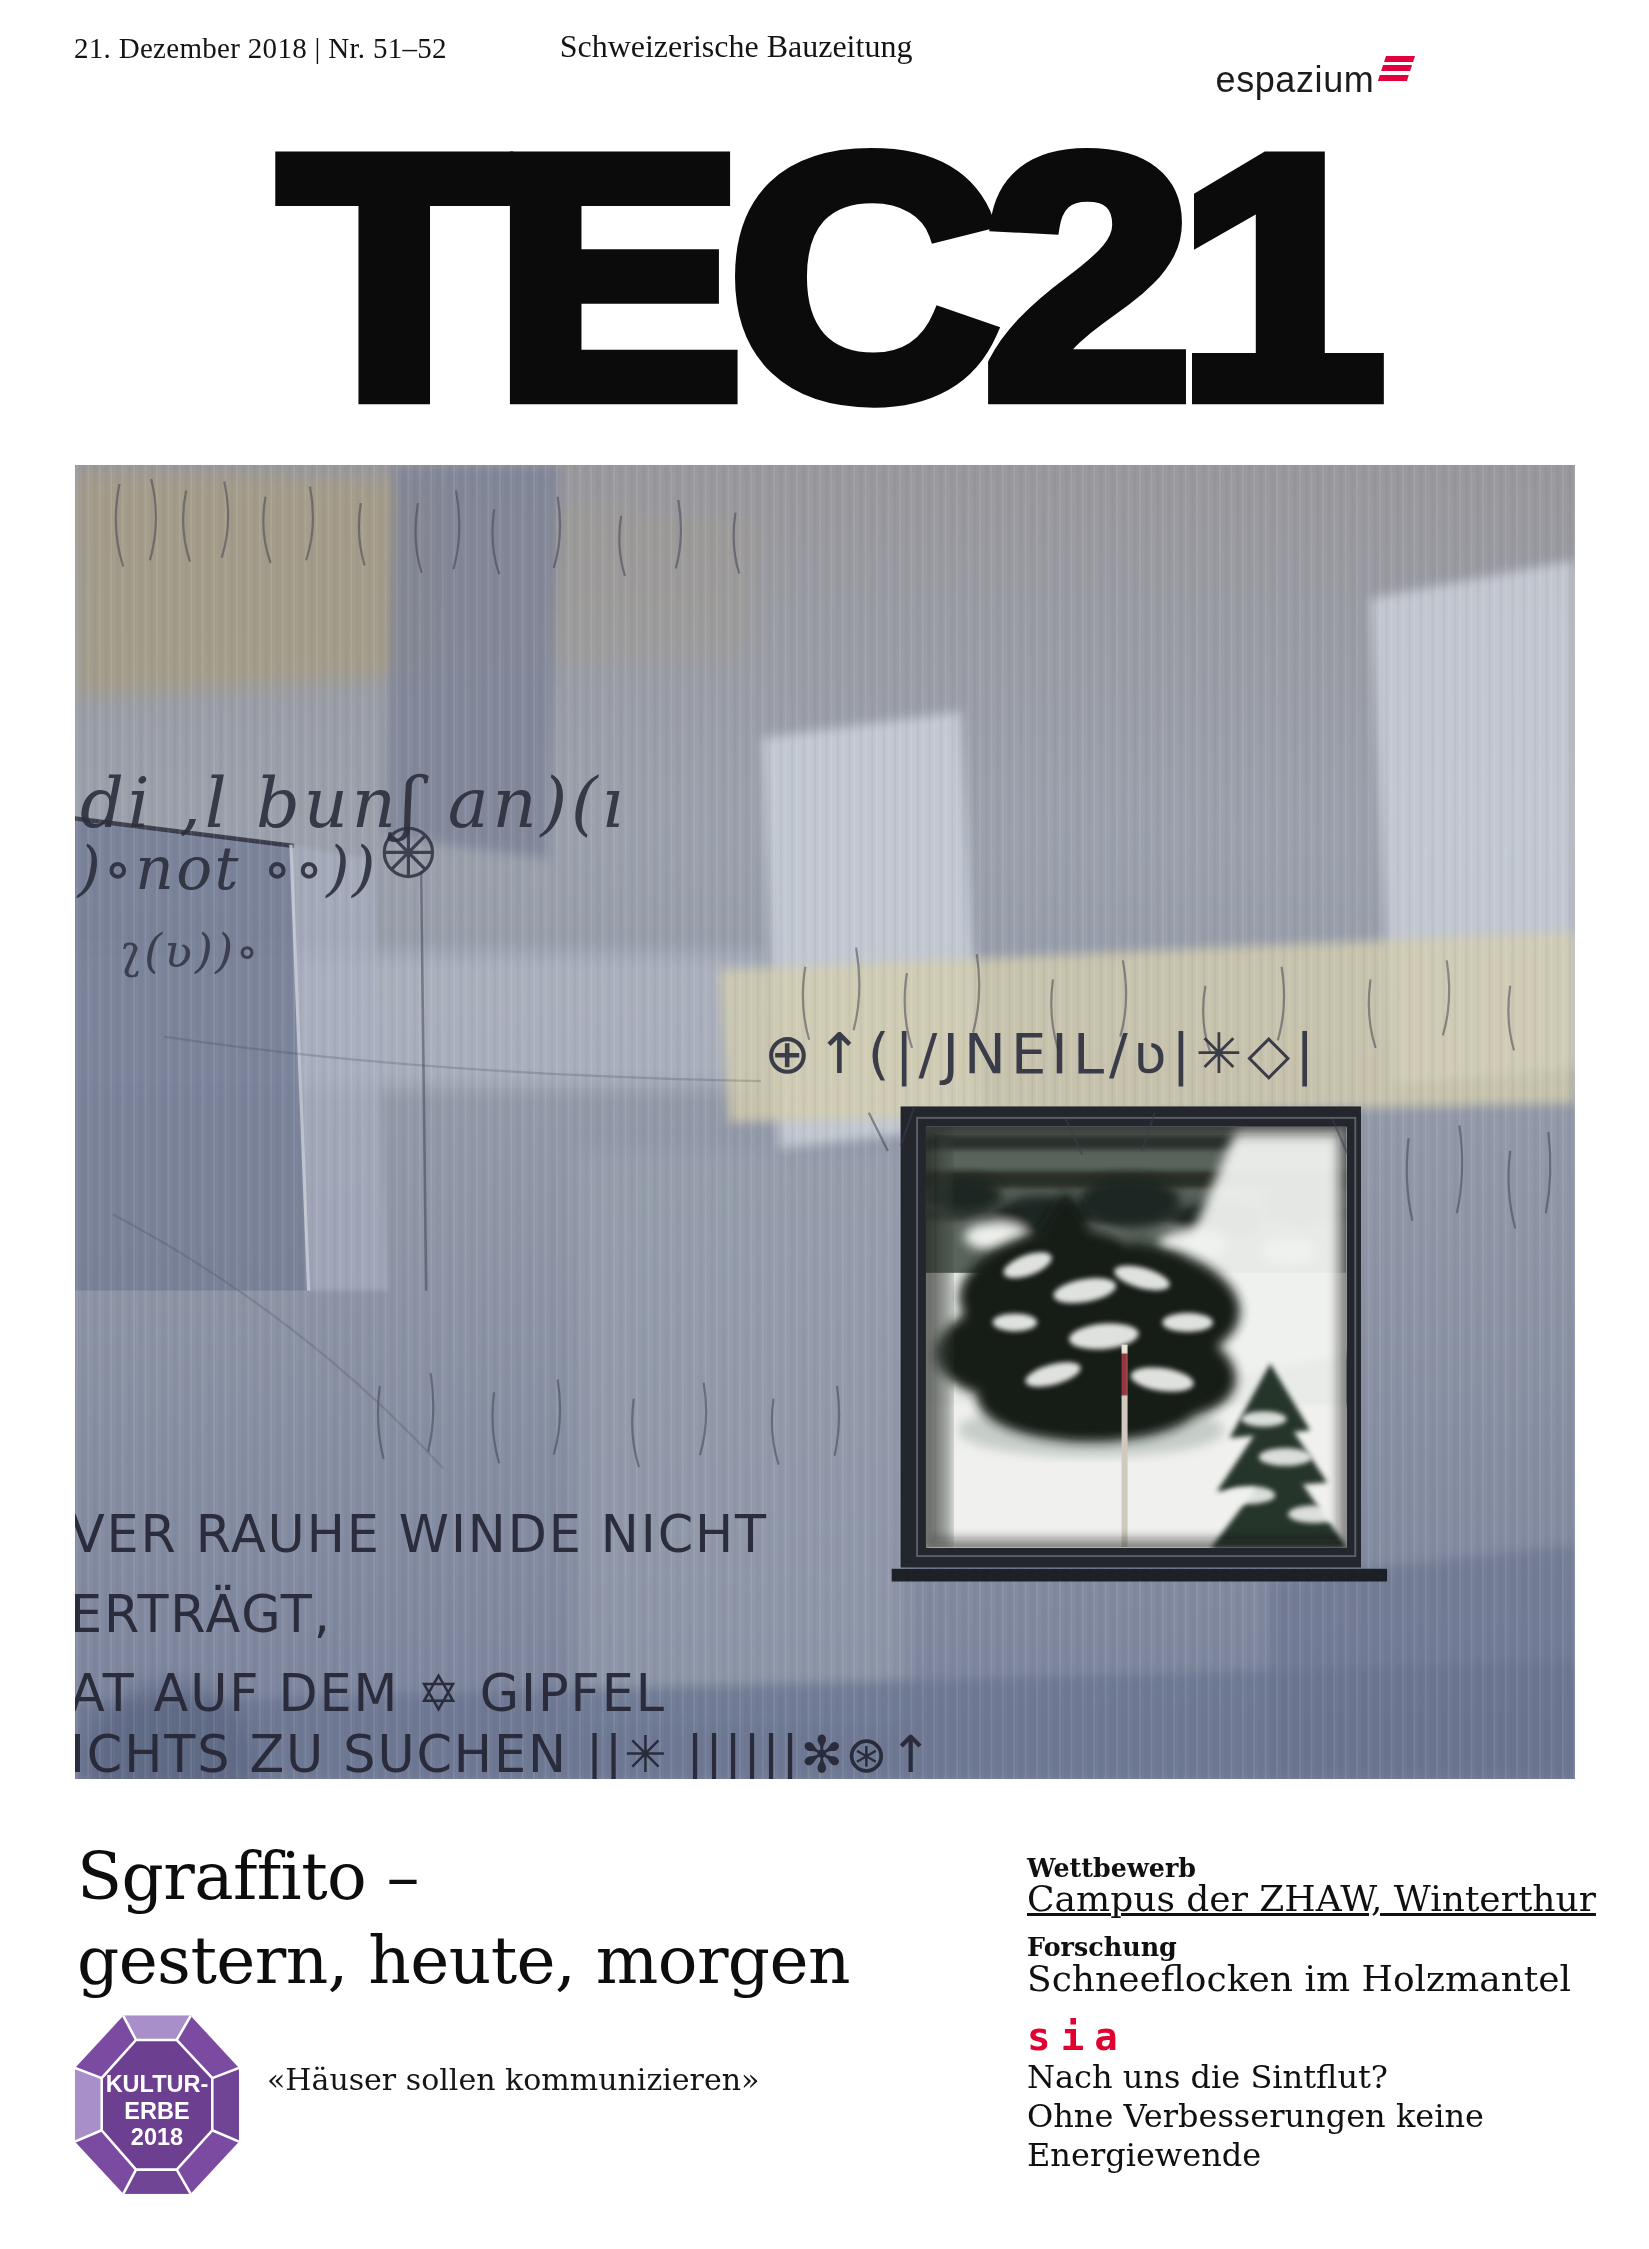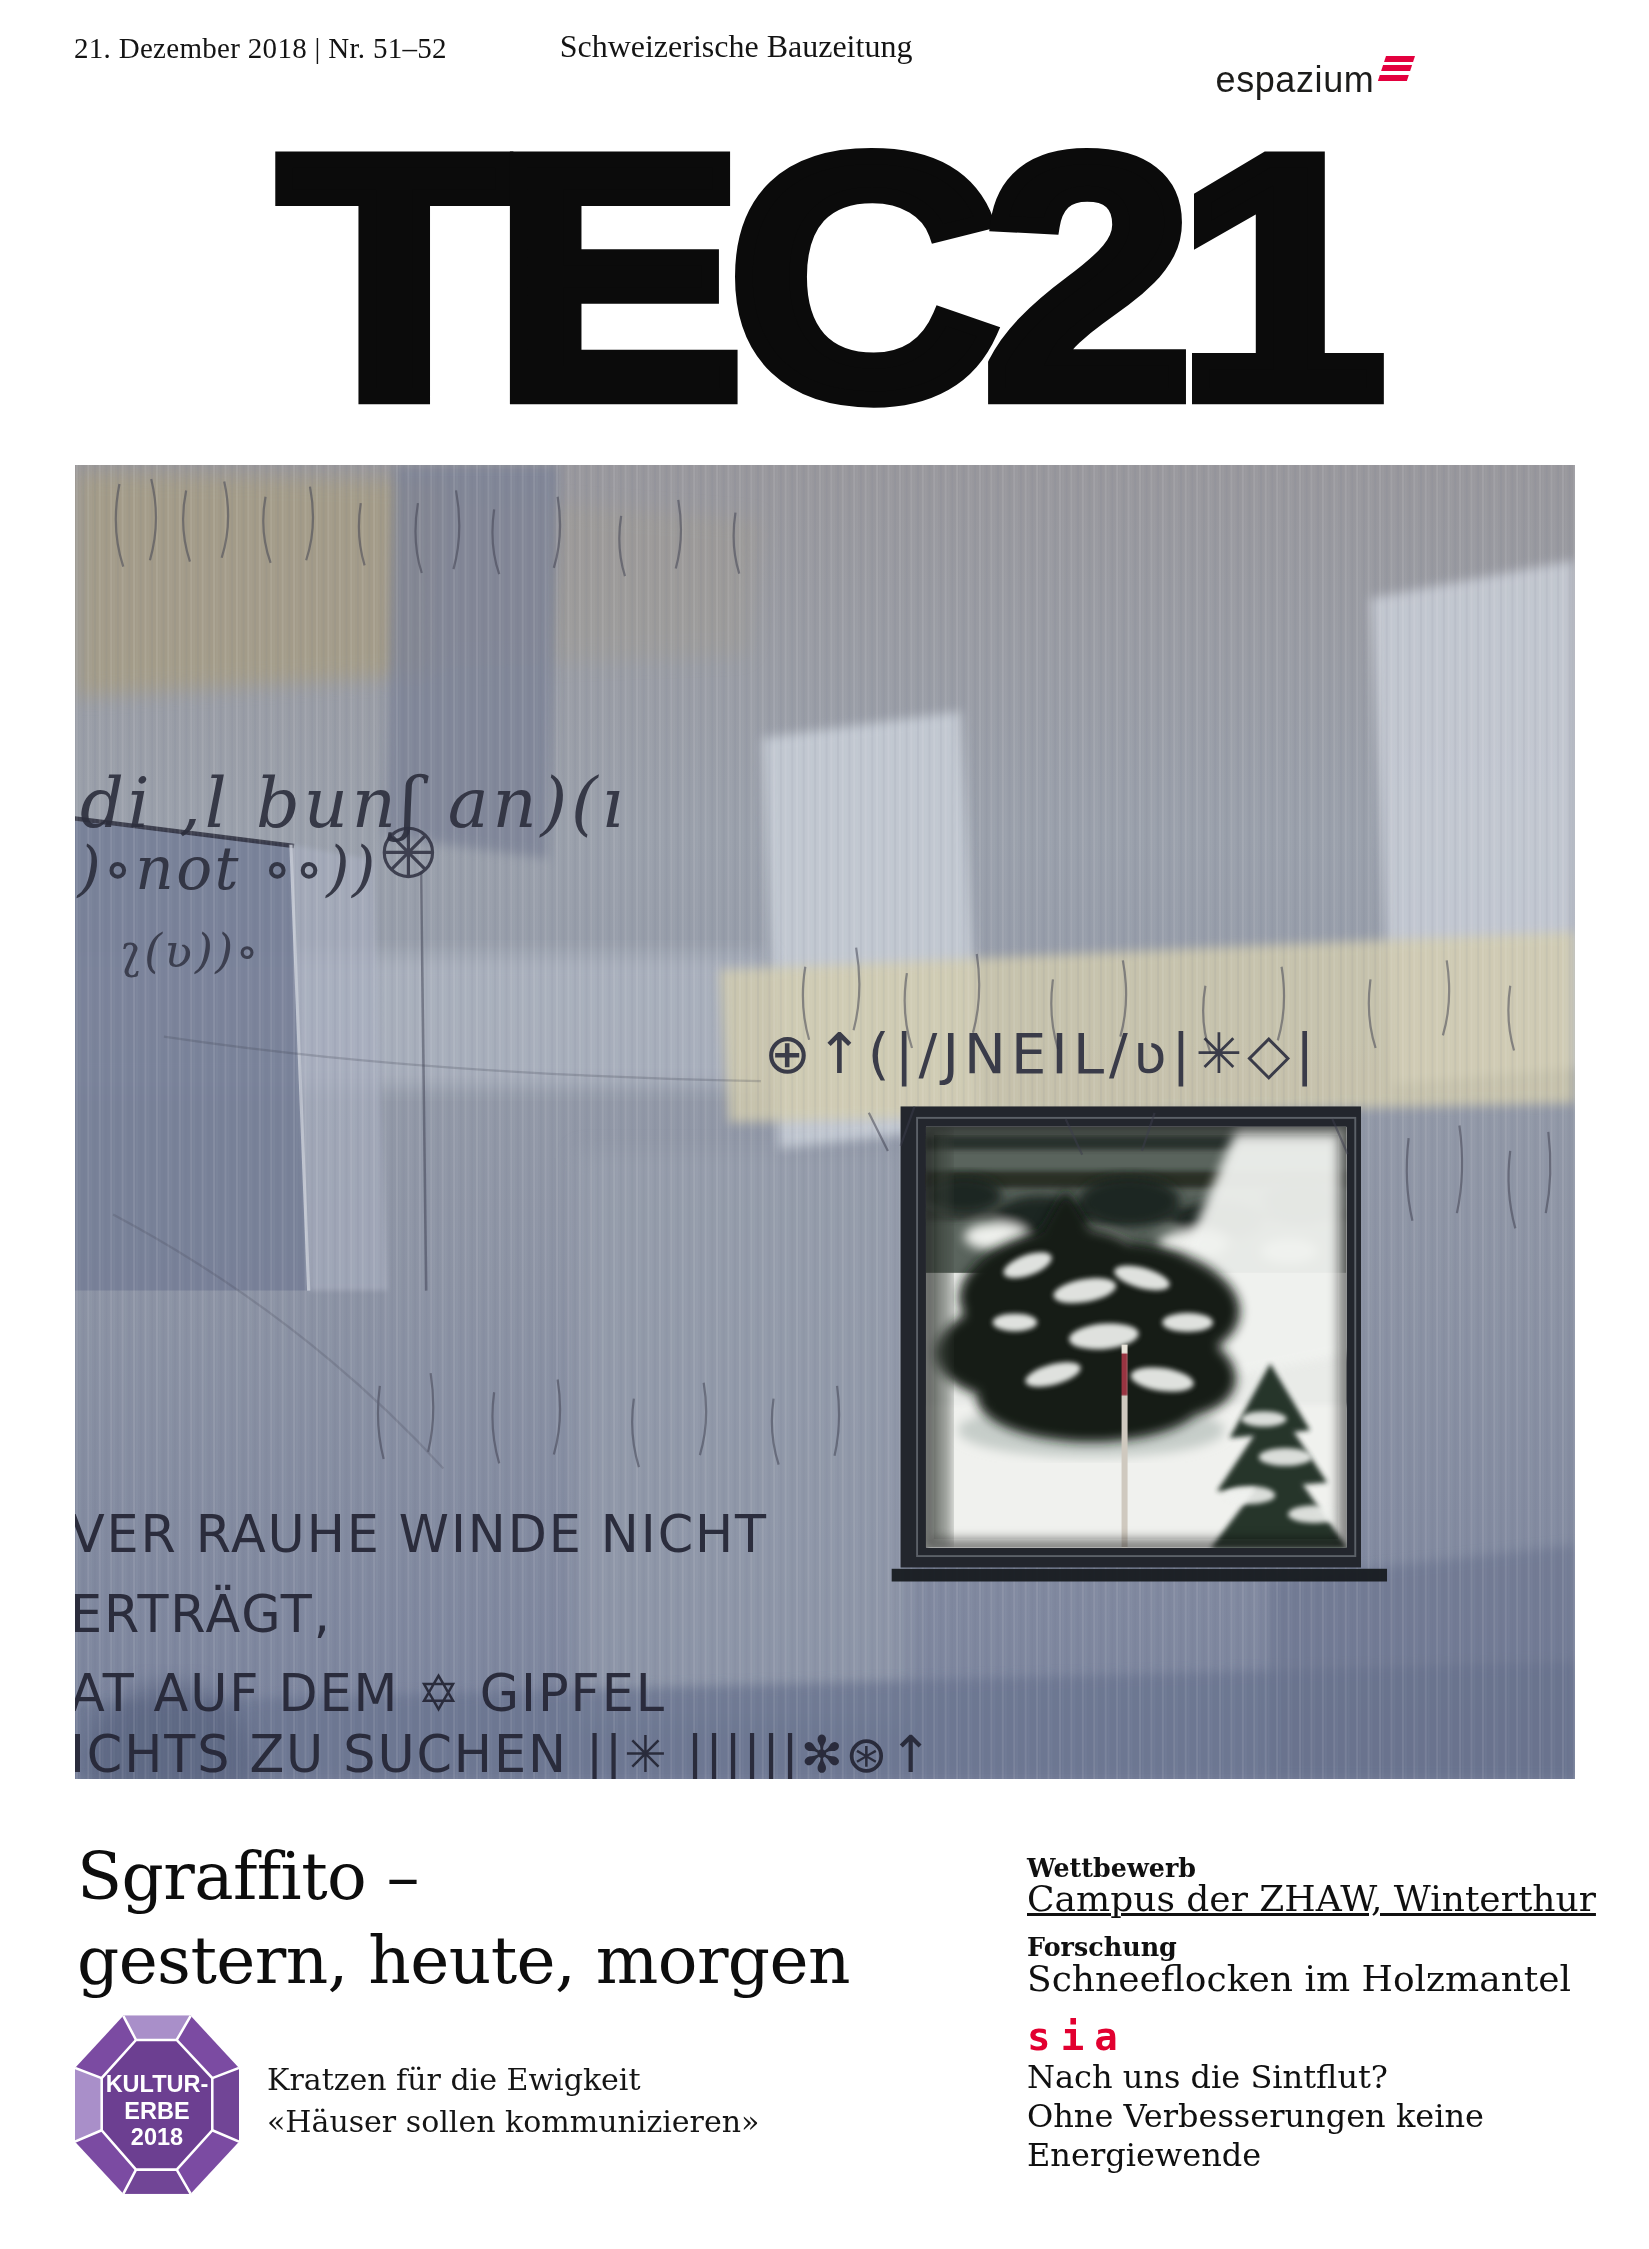--- a/index.html
+++ b/index.html
@@ -233,21 +233,20 @@
       </g>
 
       <polygon points="96,44 160,44 216,104 216,186 160,248 96,248 42,186 42,104" stroke="#ffffff" stroke-width="4" fill="#6c3f91"></polygon>
       <text class="badge-text" x="129" y="126">KULTUR-</text>
       <text class="badge-text" x="129" y="168">ERBE</text>
       <text class="badge-text" x="129" y="210">2018</text>
     </svg>
   </div>
 
   <div class="teaser">
-    <div>Kratzen für die Ewigkeit</div>
     <div>«Häuser sollen kommunizieren»</div>
   </div>
 
   <div class="contents">
     <div class="kicker k1">Wettbewerb</div>
     <div class="item-title t1">Campus der ZHAW, Winterthur</div>
     <div class="kicker k2">Forschung</div>
     <div class="item-title t2">Schneeflocken im Holzmantel</div>
     <div class="sia-logo">sia</div>
     <div class="sia-block">

